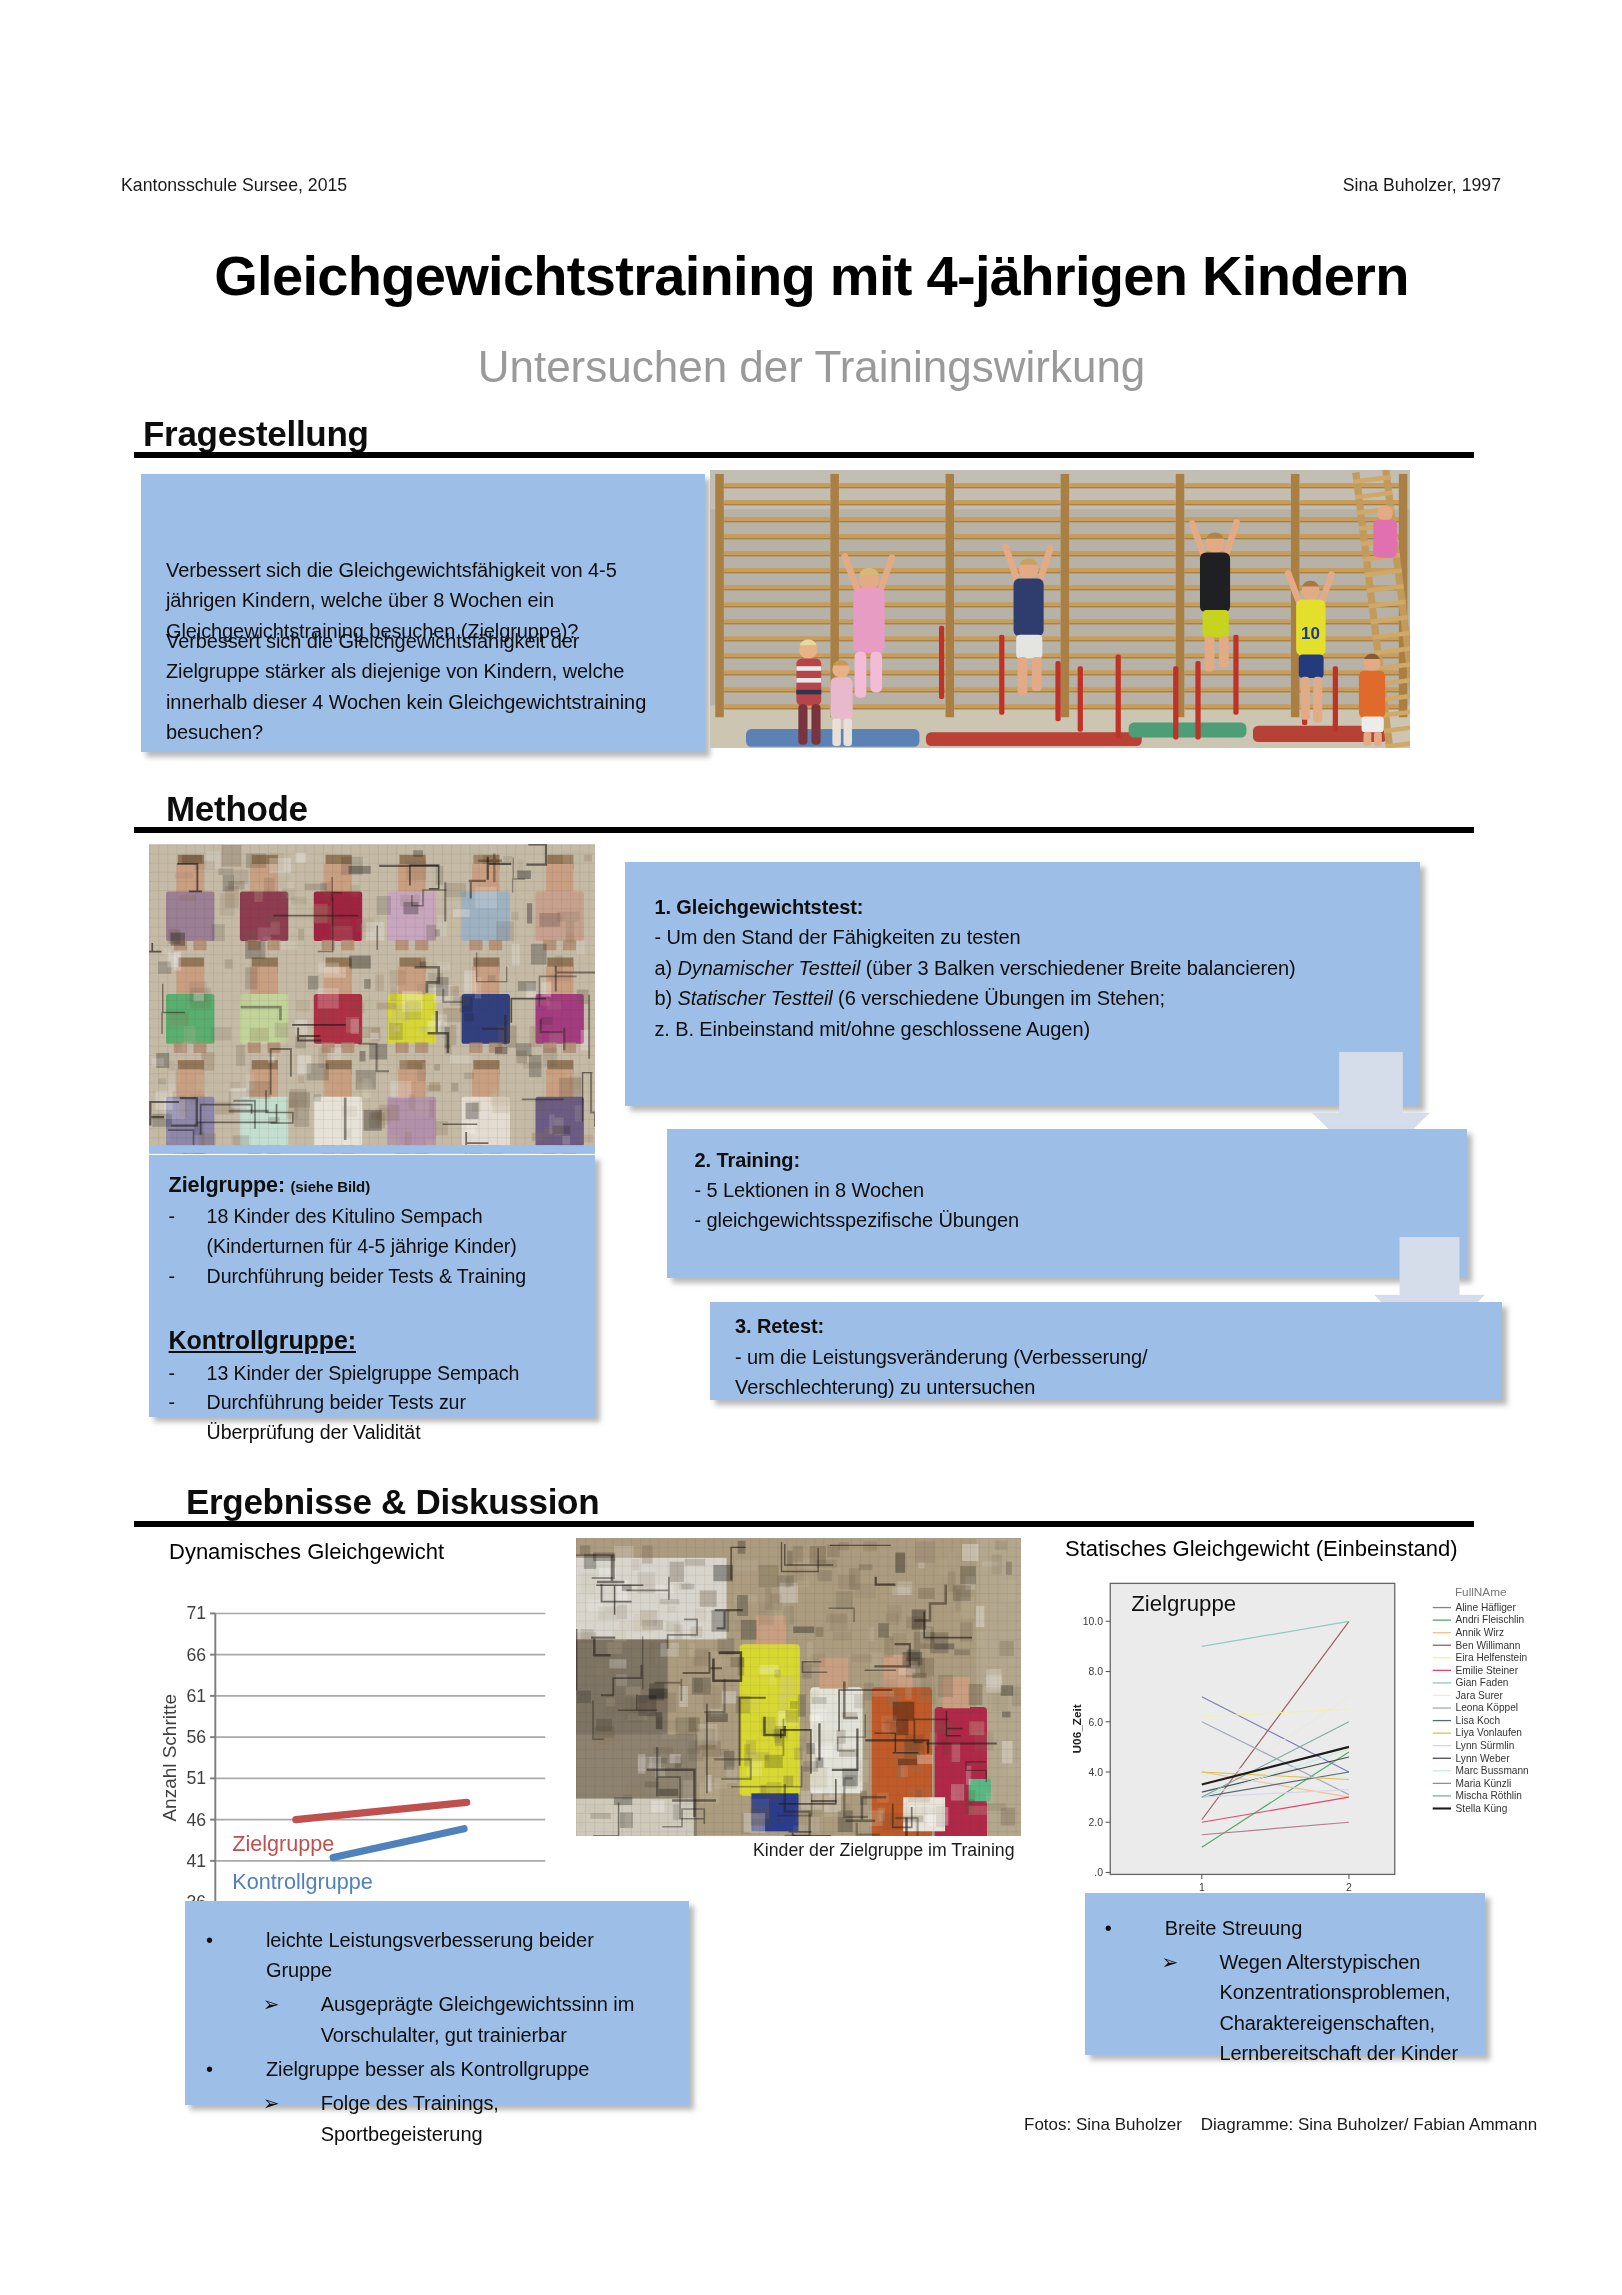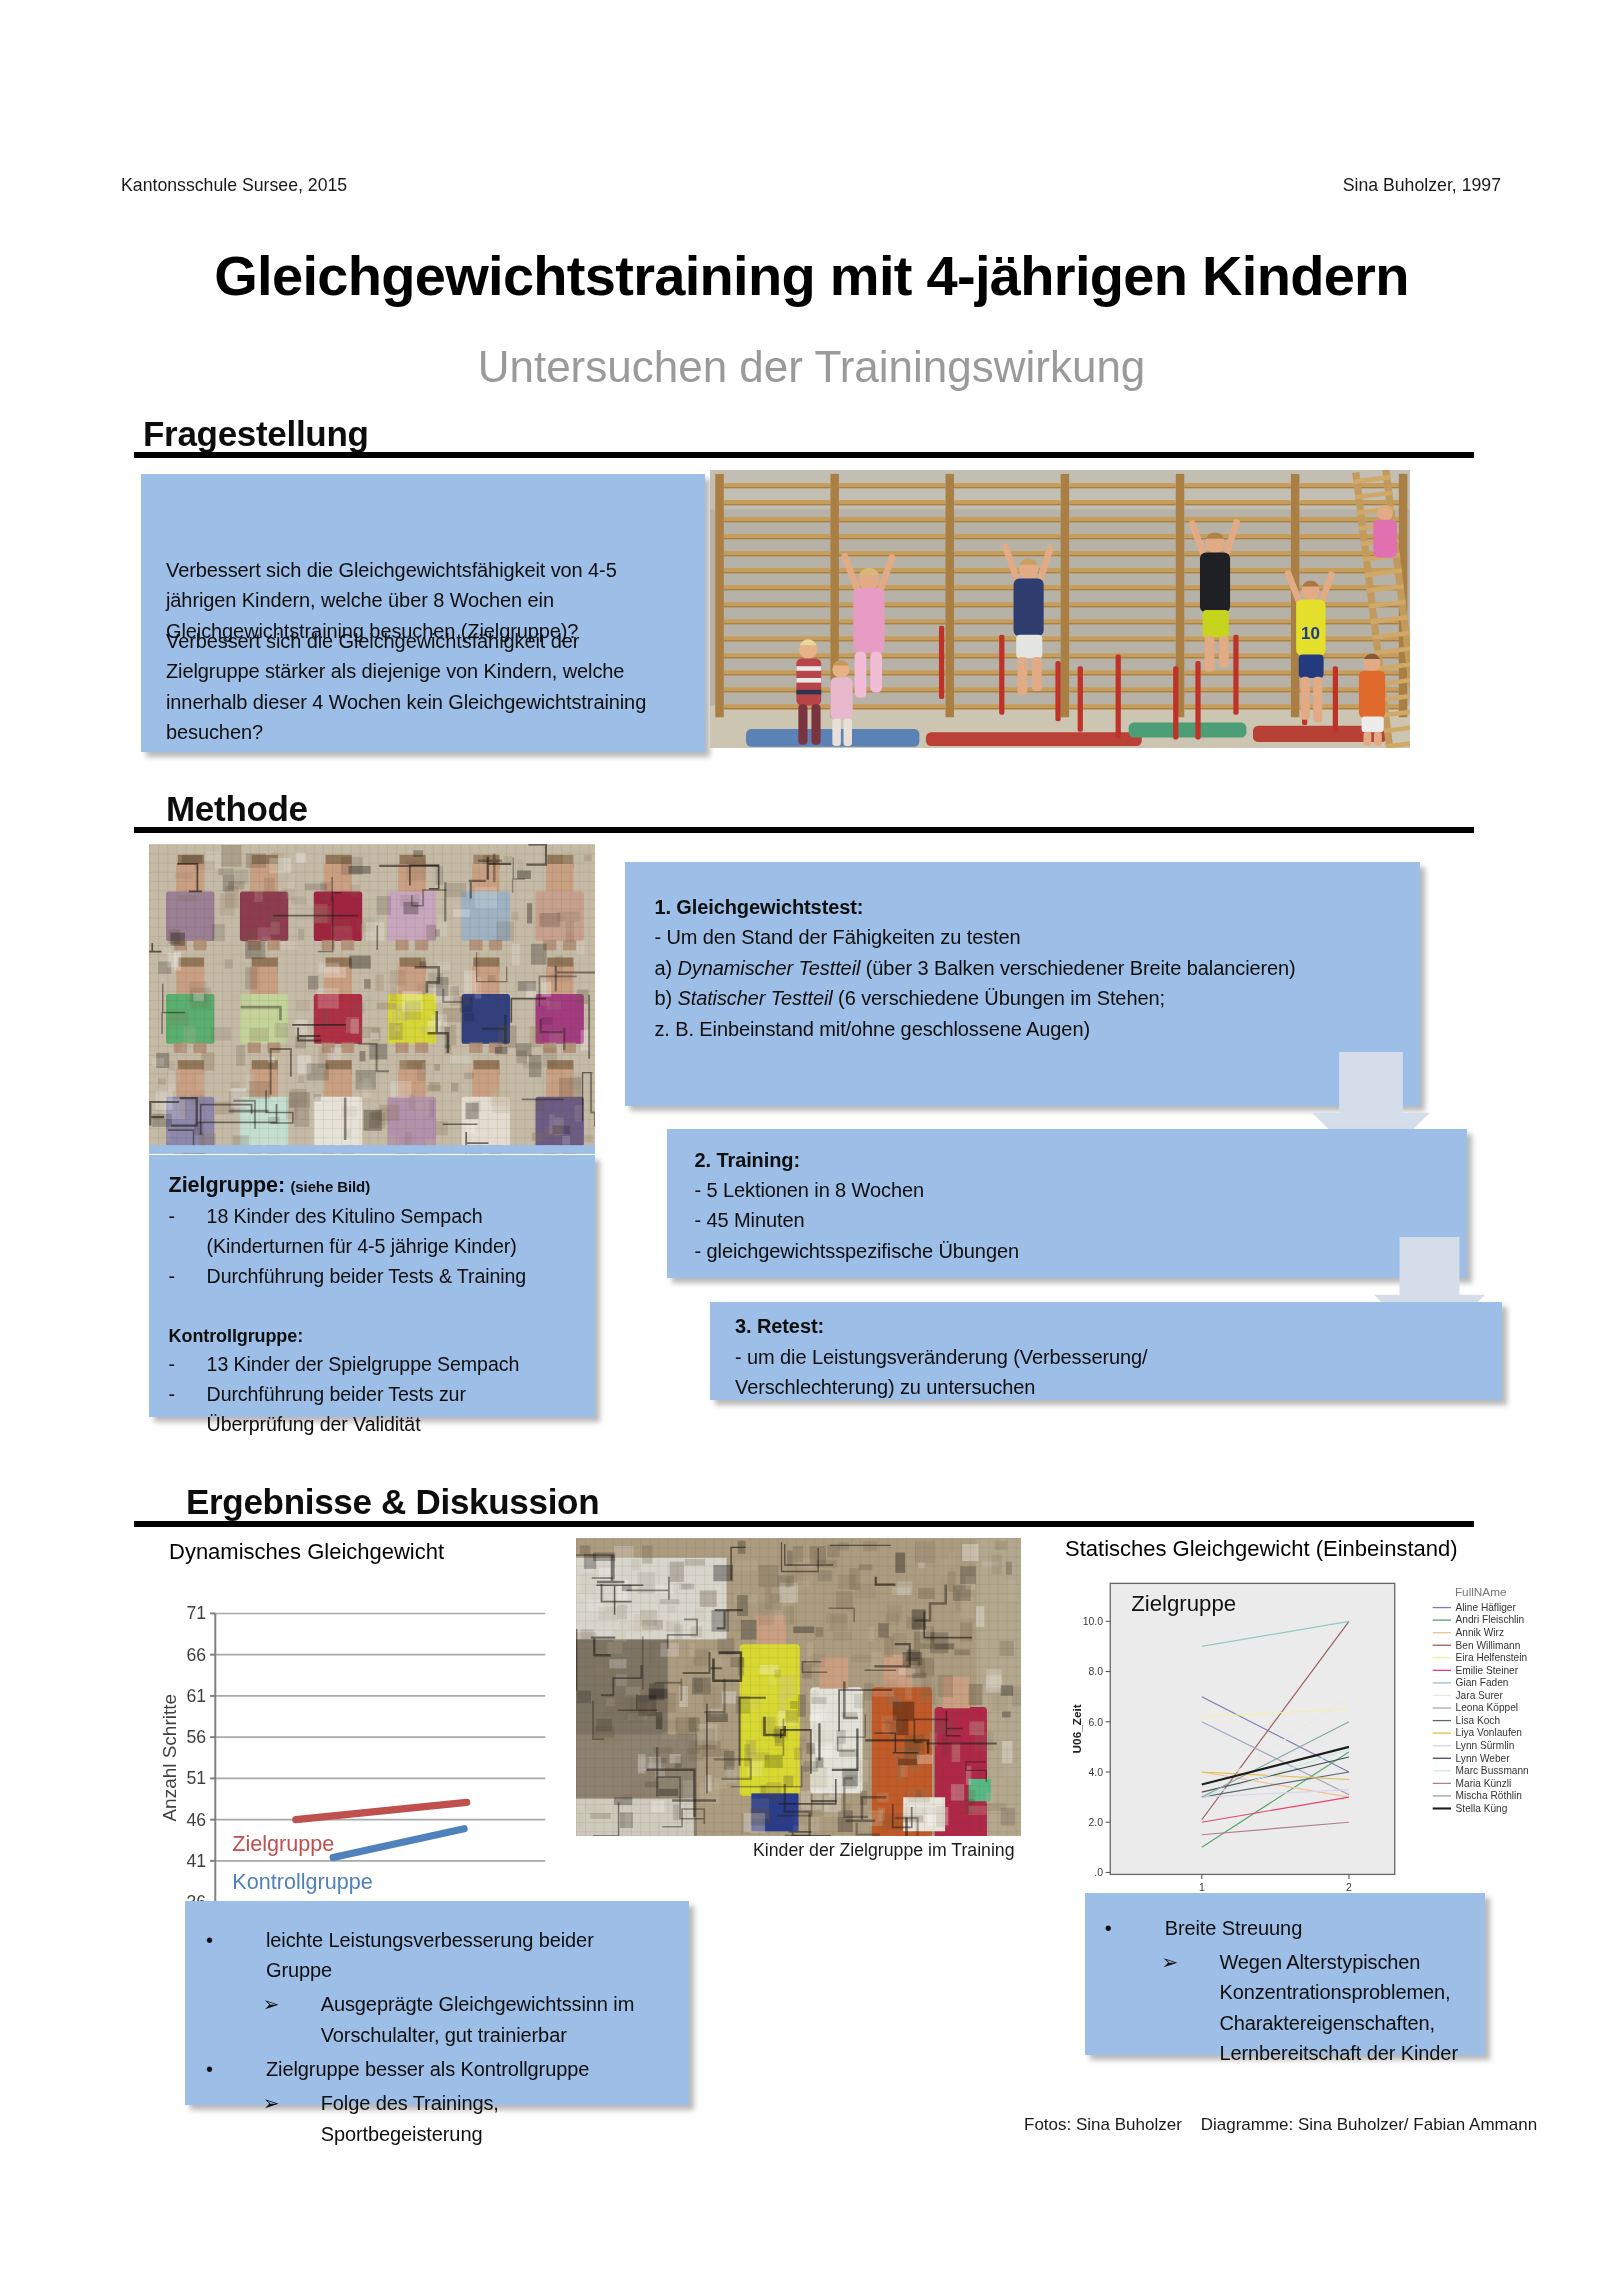--- a/index.html
+++ b/index.html
@@ -830,37 +830,36 @@
       </div>
       <div class="dash-row">
         <span class="dash-marker">-</span>
         <span style="width:366px;">18 Kinder des Kitulino Sempach (Kinderturnen für 4-5 jährige Kinder)</span>
       </div>
       <div class="dash-row">
         <span class="dash-marker">-</span>
         <span style="width:366px;">Durchführung beider Tests &amp; Training</span>
       </div>
       <div style="height:29px;"></div>
-      <div><b style="font-size:18px;">Kontrollgruppe:</b></div>
+      <div><b style="font-size:25px;text-decoration:underline;">Kontrollgruppe:</b></div>
       <div class="dash-row">
         <span class="dash-marker">-</span>
         <span style="width:366px;">13 Kinder der Spielgruppe Sempach</span>
       </div>
       <div class="dash-row">
         <span class="dash-marker">-</span>
         <span style="width:366px;">Durchführung beider Tests zur Überprüfung der Validität</span>
       </div>
     </div>
   </div>
 
   <div class="abs bluebox" style="left:667px;top:1129px;width:800px;height:149px;">
     <div class="boxtext" style="position:absolute;left:27.5px;top:15.7px;width:739px;">
       <div><b>2. Training:</b></div>
       <div>- 5 Lektionen in 8 Wochen</div>
-      <div>- 45 Minuten</div>
       <div>- gleichgewichtsspezifische Übungen</div>
     </div>
   </div>
 
   <div class="abs" style="left:1374px;top:1237px;width:111px;height:113px;background:#D5DDEB;
        clip-path:polygon(23% 0, 77% 0, 77% 51%, 100% 51%, 50% 100%, 0 51%, 23% 51%);"></div>
 
   <div class="abs bluebox" style="left:710px;top:1302px;width:792px;height:98px;">
     <div class="boxtext" style="position:absolute;left:25px;top:9.2px;width:510px;">
       <div><b>3. Retest:</b></div>

